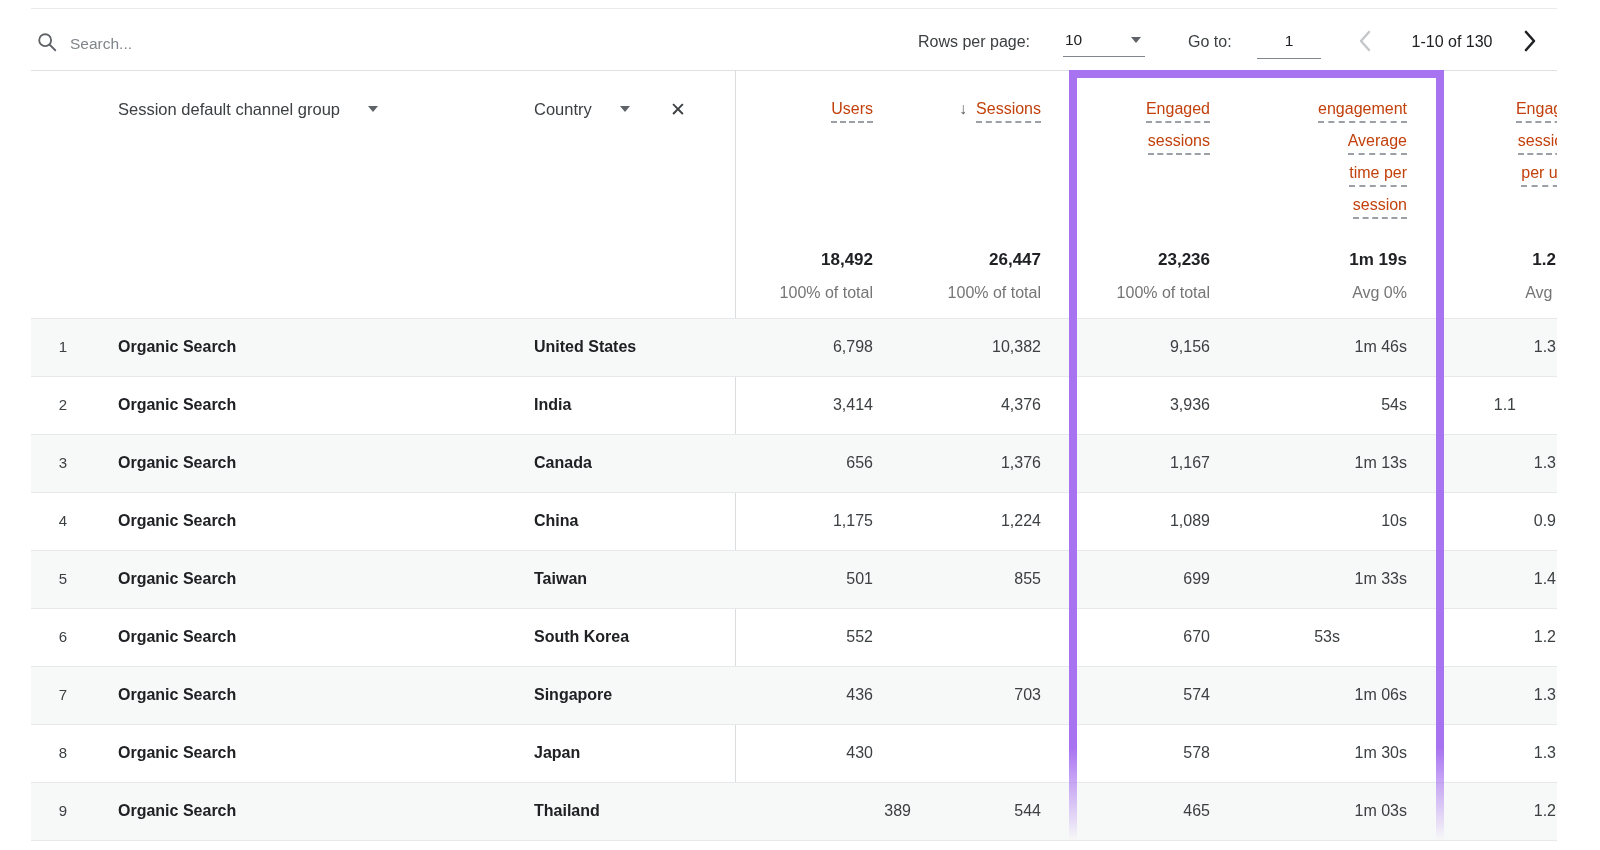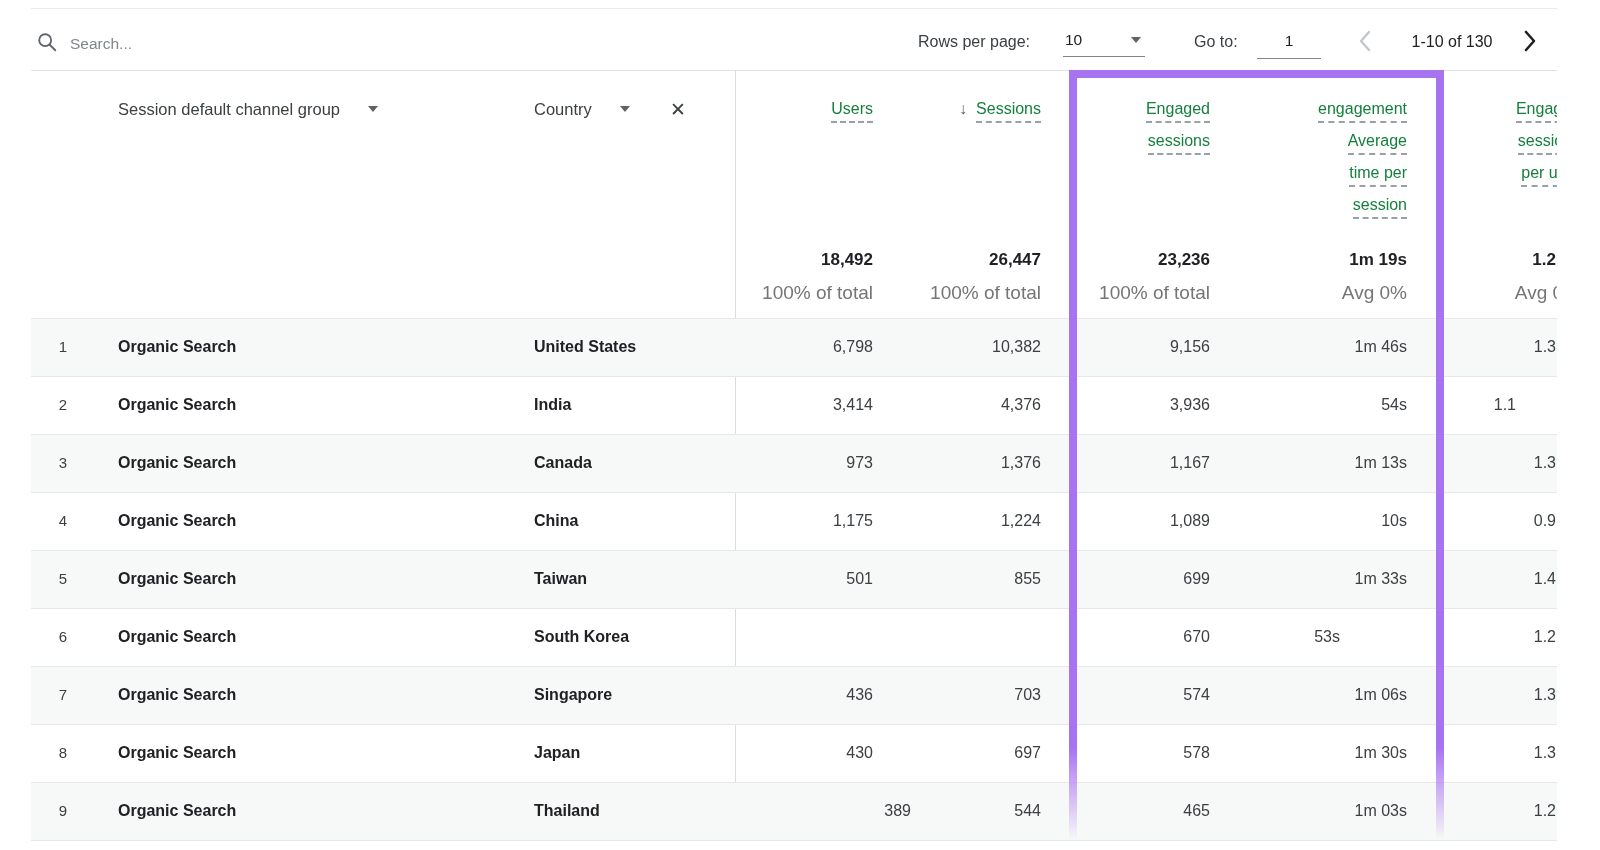--- a/index.html
+++ b/index.html
@@ -16,21 +16,21 @@
   .search-icon{position:absolute;left:36px;top:31px;}
   .search-input{
     position:absolute;left:68px;top:27px;width:400px;height:32px;border:none;outline:none;
     font-family:inherit;font-size:15.5px;color:#3c4043;background:transparent;
   }
   .search-input::placeholder{color:#80868b;opacity:1;}
 
   
   .pager-label{position:absolute;top:22px;height:40px;line-height:40px;font-size:16px;color:#3c4043;}
   .rpp-label{left:918px;}
-  .goto-label{left:1188px;margin-left:6px;}
+  .goto-label{left:1188px;}
   .rpp-box{
     position:absolute;left:1063px;top:24px;width:82px;height:33px;border-bottom:1px solid #80868b;
     display:flex;align-items:center;justify-content:space-between;padding:0 4px 0 2px;box-sizing:border-box;cursor:pointer;
   }
   .rpp-value{font-size:15.5px;color:#202124;}
   .caret{width:0;height:0;border-left:5.5px solid transparent;border-right:5.5px solid transparent;border-top:6.5px solid #5f6368;display:inline-block;}
   .goto-input{
     position:absolute;left:1257px;top:24px;width:60px;height:32px;border:none;outline:none;
     border-bottom:1px solid #80868b;text-align:center;font-family:inherit;font-size:15.5px;color:#202124;background:transparent;
   }
@@ -42,28 +42,28 @@
   
   .dim-header{position:absolute;top:96px;height:27px;line-height:27px;font-size:16.5px;color:#3c4043;cursor:pointer;white-space:nowrap;}
   .dim1{left:118px;}
   .dim2{left:534px;}
   .dim-header .caret{margin-left:28px;vertical-align:middle;margin-bottom:3px;}
   .x-icon{position:absolute;left:670px;top:96px;height:27px;line-height:27px;font-size:19px;color:#3c4043;cursor:pointer;}
   .x-icon::before{content:"\2715";}
 
   
   .mcol{position:absolute;top:0;text-align:right;padding-top:28px;white-space:nowrap;}
-  .hline{display:block;font-size:16px;line-height:21px;color:#15803d;}
+  .hline{display:block;font-size:16px;line-height:21px;color:#c2410c;}
   .hline .ul{display:inline-block;border-bottom:2px dashed #9aa0a6;padding-bottom:2px;margin-bottom:7px;cursor:pointer;}
   .sort-arrow{color:#5f6368;margin-right:9px;font-size:16px;}
   .sort-arrow::before{content:"\2193";}
 
   
   .tval{position:absolute;text-align:right;font-size:17px;font-weight:700;color:#202124;line-height:24px;top:0;}
-  .tsub{position:absolute;text-align:right;font-size:19px;color:#757575;line-height:17px;top:36px;}
+  .tsub{position:absolute;text-align:right;font-size:16px;color:#757575;line-height:17px;top:36px;}
 
   
   .row{position:absolute;left:0;right:0;height:58px;}
   .row-bg{position:absolute;left:31px;right:43px;top:0;bottom:0;background:#f7f8f8;}
   .row-line{position:absolute;left:31px;right:43px;top:0;height:1px;background:#e7e8ea;}
   .cell{position:absolute;top:0;height:58px;line-height:58px;font-size:16px;white-space:nowrap;}
   .cell-num{left:48px;width:30px;text-align:center;font-size:15px;color:#3c4043;}
   .cell-dim{color:#202124;font-weight:600;}
   .cell-metric{text-align:right;color:#3c4043;}
   .bottom-border{position:absolute;left:31px;right:43px;top:840px;height:1px;background:#e7e8ea;}
@@ -176,21 +176,21 @@
         <div class="cell cell-metric" style="left: 1030px; width: 180px;">3,936</div>
         <div class="cell cell-metric" style="left: 1197px; width: 210px;">54s</div>
         <div class="cell cell-metric" style="left: 1276px; width: 240px;">1.1</div>
       </div>
       <div class="row" style="top: 116px;">
         <div class="row-bg"></div>
         <div class="row-line"></div>
         <div class="cell cell-num">3</div>
         <div class="cell cell-dim" style="left: 118px;">Organic Search</div>
         <div class="cell cell-dim" style="left: 534px;">Canada</div>
-        <div class="cell cell-metric" style="left: 693px; width: 180px;">973</div>
+        <div class="cell cell-metric" style="left: 693px; width: 180px;">656</div>
         <div class="cell cell-metric" style="left: 861px; width: 180px;">1,376</div>
         <div class="cell cell-metric" style="left: 1030px; width: 180px;">1,167</div>
         <div class="cell cell-metric" style="left: 1197px; width: 210px;">1m 13s</div>
         <div class="cell cell-metric" style="left: 1316px; width: 240px;">1.3</div>
       </div>
       <div class="row" style="top: 174px;">
         <div class="row-line"></div>
         <div class="cell cell-num">4</div>
         <div class="cell cell-dim" style="left: 118px;">Organic Search</div>
         <div class="cell cell-dim" style="left: 534px;">China</div>
@@ -210,20 +210,21 @@
         <div class="cell cell-metric" style="left: 861px; width: 180px;">855</div>
         <div class="cell cell-metric" style="left: 1030px; width: 180px;">699</div>
         <div class="cell cell-metric" style="left: 1197px; width: 210px;">1m 33s</div>
         <div class="cell cell-metric" style="left: 1316px; width: 240px;">1.4</div>
       </div>
       <div class="row" style="top: 290px;">
         <div class="row-line"></div>
         <div class="cell cell-num">6</div>
         <div class="cell cell-dim" style="left: 118px;">Organic Search</div>
         <div class="cell cell-dim" style="left: 534px;">South Korea</div>
+        <div class="cell cell-metric" style="left: 693px; width: 180px;">552</div>
         <div class="cell cell-metric" style="left: 1030px; width: 180px;">670</div>
         <div class="cell cell-metric" style="left: 1130px; width: 210px;">53s</div>
         <div class="cell cell-metric" style="left: 1316px; width: 240px;">1.2</div>
       </div>
       <div class="row" style="top: 348px;">
         <div class="row-bg"></div>
         <div class="row-line"></div>
         <div class="cell cell-num">7</div>
         <div class="cell cell-dim" style="left: 118px;">Organic Search</div>
         <div class="cell cell-dim" style="left: 534px;">Singapore</div>
@@ -232,21 +233,20 @@
         <div class="cell cell-metric" style="left: 1030px; width: 180px;">574</div>
         <div class="cell cell-metric" style="left: 1197px; width: 210px;">1m 06s</div>
         <div class="cell cell-metric" style="left: 1316px; width: 240px;">1.3</div>
       </div>
       <div class="row" style="top: 406px;">
         <div class="row-line"></div>
         <div class="cell cell-num">8</div>
         <div class="cell cell-dim" style="left: 118px;">Organic Search</div>
         <div class="cell cell-dim" style="left: 534px;">Japan</div>
         <div class="cell cell-metric" style="left: 693px; width: 180px;">430</div>
-        <div class="cell cell-metric" style="left: 861px; width: 180px;">697</div>
         <div class="cell cell-metric" style="left: 1030px; width: 180px;">578</div>
         <div class="cell cell-metric" style="left: 1197px; width: 210px;">1m 30s</div>
         <div class="cell cell-metric" style="left: 1316px; width: 240px;">1.3</div>
       </div>
       <div class="row" style="top: 464px;">
         <div class="row-bg"></div>
         <div class="row-line"></div>
         <div class="cell cell-num">9</div>
         <div class="cell cell-dim" style="left: 118px;">Organic Search</div>
         <div class="cell cell-dim" style="left: 534px;">Thailand</div>

